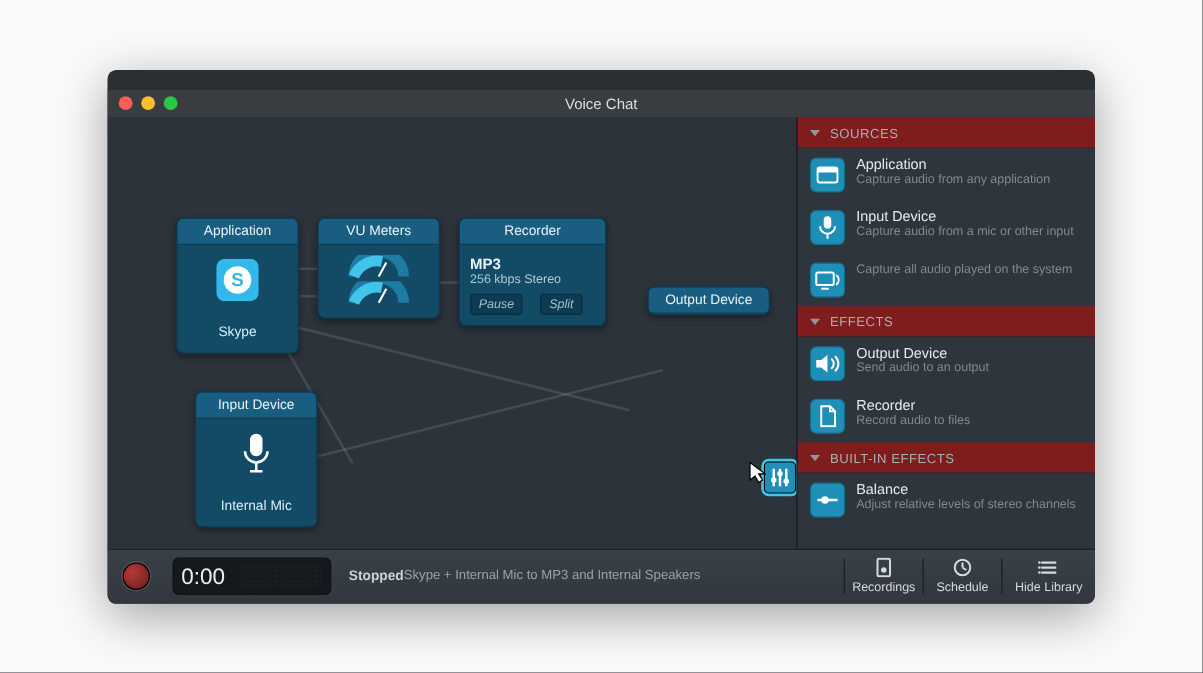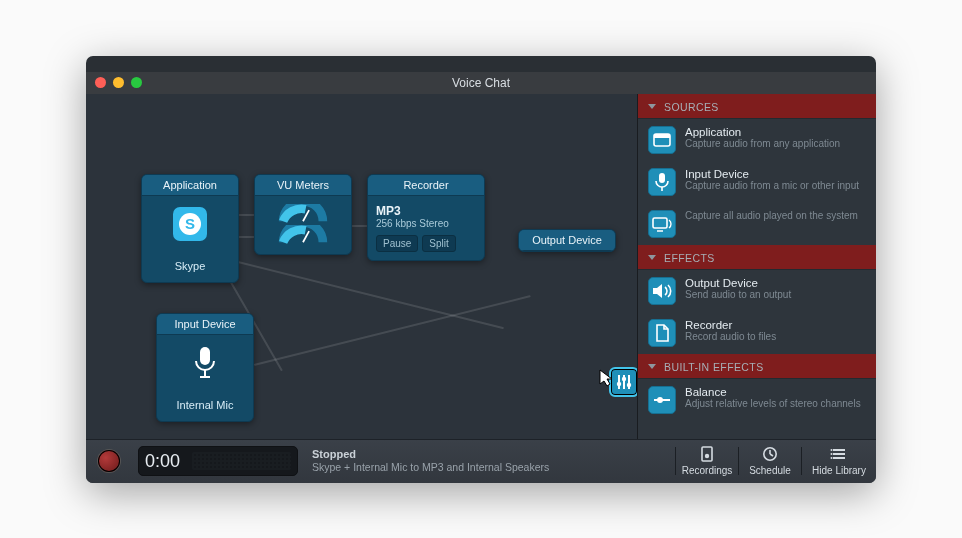--- a/index.html
+++ b/index.html
@@ -19,43 +19,43 @@
 
 .node { position: absolute; width: 98px; background: #134a66; border: 1px solid #0e3a52; border-radius: 6px; box-shadow: 0 2px 6px rgba(0,0,0,.4); overflow: hidden; }
 .node .hdr { background: #195d80; color: #e9f3f8; font-size: 11px; text-align: center; padding: 4px 0; border-bottom: 1px solid #0e3a52;}
 .node .body { padding: 8px 6px 10px; text-align: center; }
 .node .iconbox { display:flex; align-items:center; justify-content:center; height:40px;}
 .node .lbl { color: #d8edf7; font-size: 11px; margin-top: 16px; }
 .node.rec { width: 118px; }
 .node.rec .body{ text-align:left; padding:8px 8px 8px;}
 .rec-fmt { color:#e9f3f8; font-size:12px; font-weight:600; }
 .rec-rate { color:#a9cad9; font-size:10px; }
-.rec-btns { display:flex; gap:4px; margin-top:6px; }
+.rec-btns { display:flex; gap:14px; margin-top:6px;font-style:italic; }
 .rec-btns span { background:#0e3a52; color:#9fc0cf; font-size:10px; padding:2px 6px; border:1px solid #0b2f42; border-radius:3px; cursor:pointer;}
 
 .chip { position:absolute; width:30px; height:30px; background:#1f8fb8; border:2px solid #42c4ea; border-radius:6px; display:flex; align-items:center; justify-content:center; box-shadow:0 0 0 1px #000 inset;}
 .cursor { position:absolute; font-size:14px; color:#fff; pointer-events:none; }
 
 
 .sidebar { width: 238px; background: #2e353c; overflow-y: auto; }
 .group-hdr { color:#a7afb6; font-size:10.5px; letter-spacing:.4px; padding:7px 10px 5px; border-bottom:1px solid #232a30; background:#7f1d1d; display:flex; align-items:center; gap:8px; }
 .disclosure { display:inline-block; width:0; height:0; border-left:4px solid transparent; border-right:4px solid transparent; border-top:5px solid #8e979f;}
 .item { display:flex; gap:9px; padding:7px 10px; align-items:flex-start; cursor:grab;}
 .item .ic { width:28px; height:28px; background:#1f8fb8; border-radius:5px; display:flex; align-items:center; justify-content:center; flex-shrink:0; border:1px solid #166f91;}
 .item .tx .t { color:#e4ebf0; font-size:11.5px; font-weight:500; }
 .item .tx .d { color:#7e8992; font-size:10px; line-height:1.25; }
 
 
 .footer { height: 44px; background: linear-gradient(#3a4048,#32373e); border-top:1px solid #1d2228; display:flex; align-items:center; }
 .recbtn { width:46px; height:44px; display:flex; align-items:center; justify-content:center;}
 .recbtn .c { width:22px; height:22px; border-radius:50%; background: radial-gradient(circle at 35% 35%, #b43a3a, #671818); box-shadow: inset 0 0 0 1px #000, 0 0 0 1px #555;}
-.timer { width:160px; height:30px; margin-left:6px; background:#15181c; border:1px solid #0f1114; border-radius:5px; display:flex; align-items:center; justify-content:center; gap:12px; padding:0 6px;}
+.timer { width:127px; height:30px; margin-left:6px; background:#15181c; border:1px solid #0f1114; border-radius:5px; display:flex; align-items:center; justify-content:center; gap:12px; padding:0 6px;}
 .timer .t { color:#e9eef3; font-size:18px; font-weight:500; }
 .grid { flex:1; height:18px; background: repeating-linear-gradient(90deg,#23282d 0 2px, transparent 2px 4px), repeating-linear-gradient(0deg,#23282d 0 2px, transparent 2px 4px); opacity:.35; border-radius:2px;}
-.status { margin-left:14px; color:#cad1d7; font-size:11px; line-height:1.3; display:flex; flex-direction:column; justify-content:center;}
+.status { margin-left:14px; color:#cad1d7; font-size:11px; line-height:1.3; display:flex; flex-direction:row; justify-content:center;}
 .status .s1 { font-weight:600; }
 .status .s2 { color:#99a2aa; font-size:10.5px;}
 .footer-spacer{flex:1;}
 .fbtn { width:62px; text-align:center; color:#d5dbe1; font-size:10px; display:flex; flex-direction:column; align-items:center; gap:3px; cursor:pointer;}
 .fbtn svg { display:block;}
 .fsep{ width:1px; height:28px; background:#1b1f24; }
 
 
 svg { color:#e6f5fb; }
 .sky { fill:#32b8ea; }

